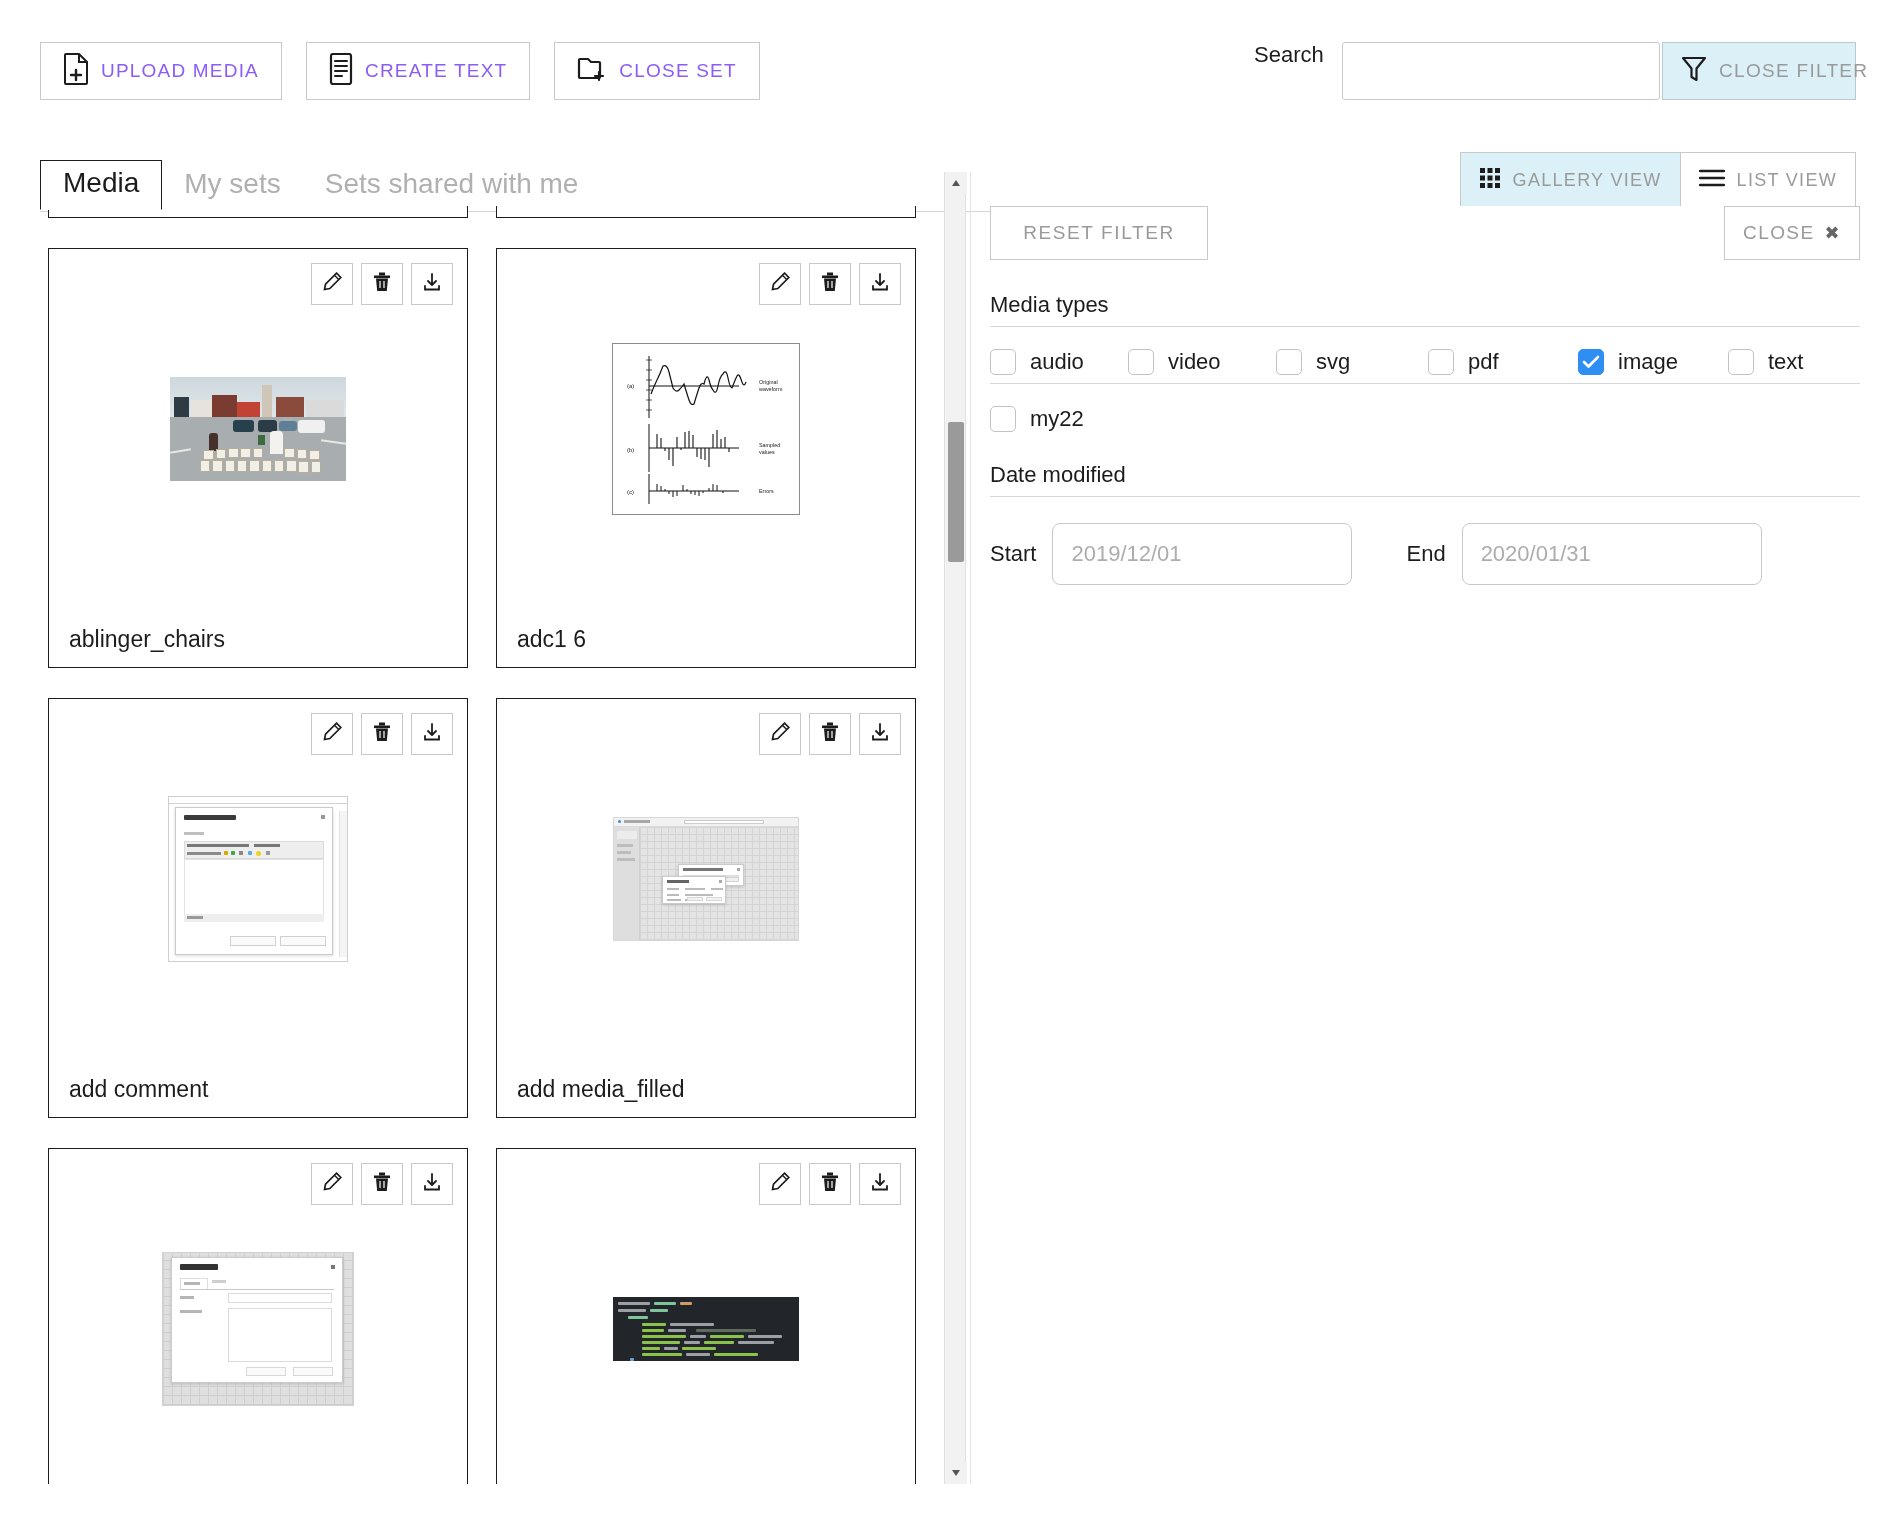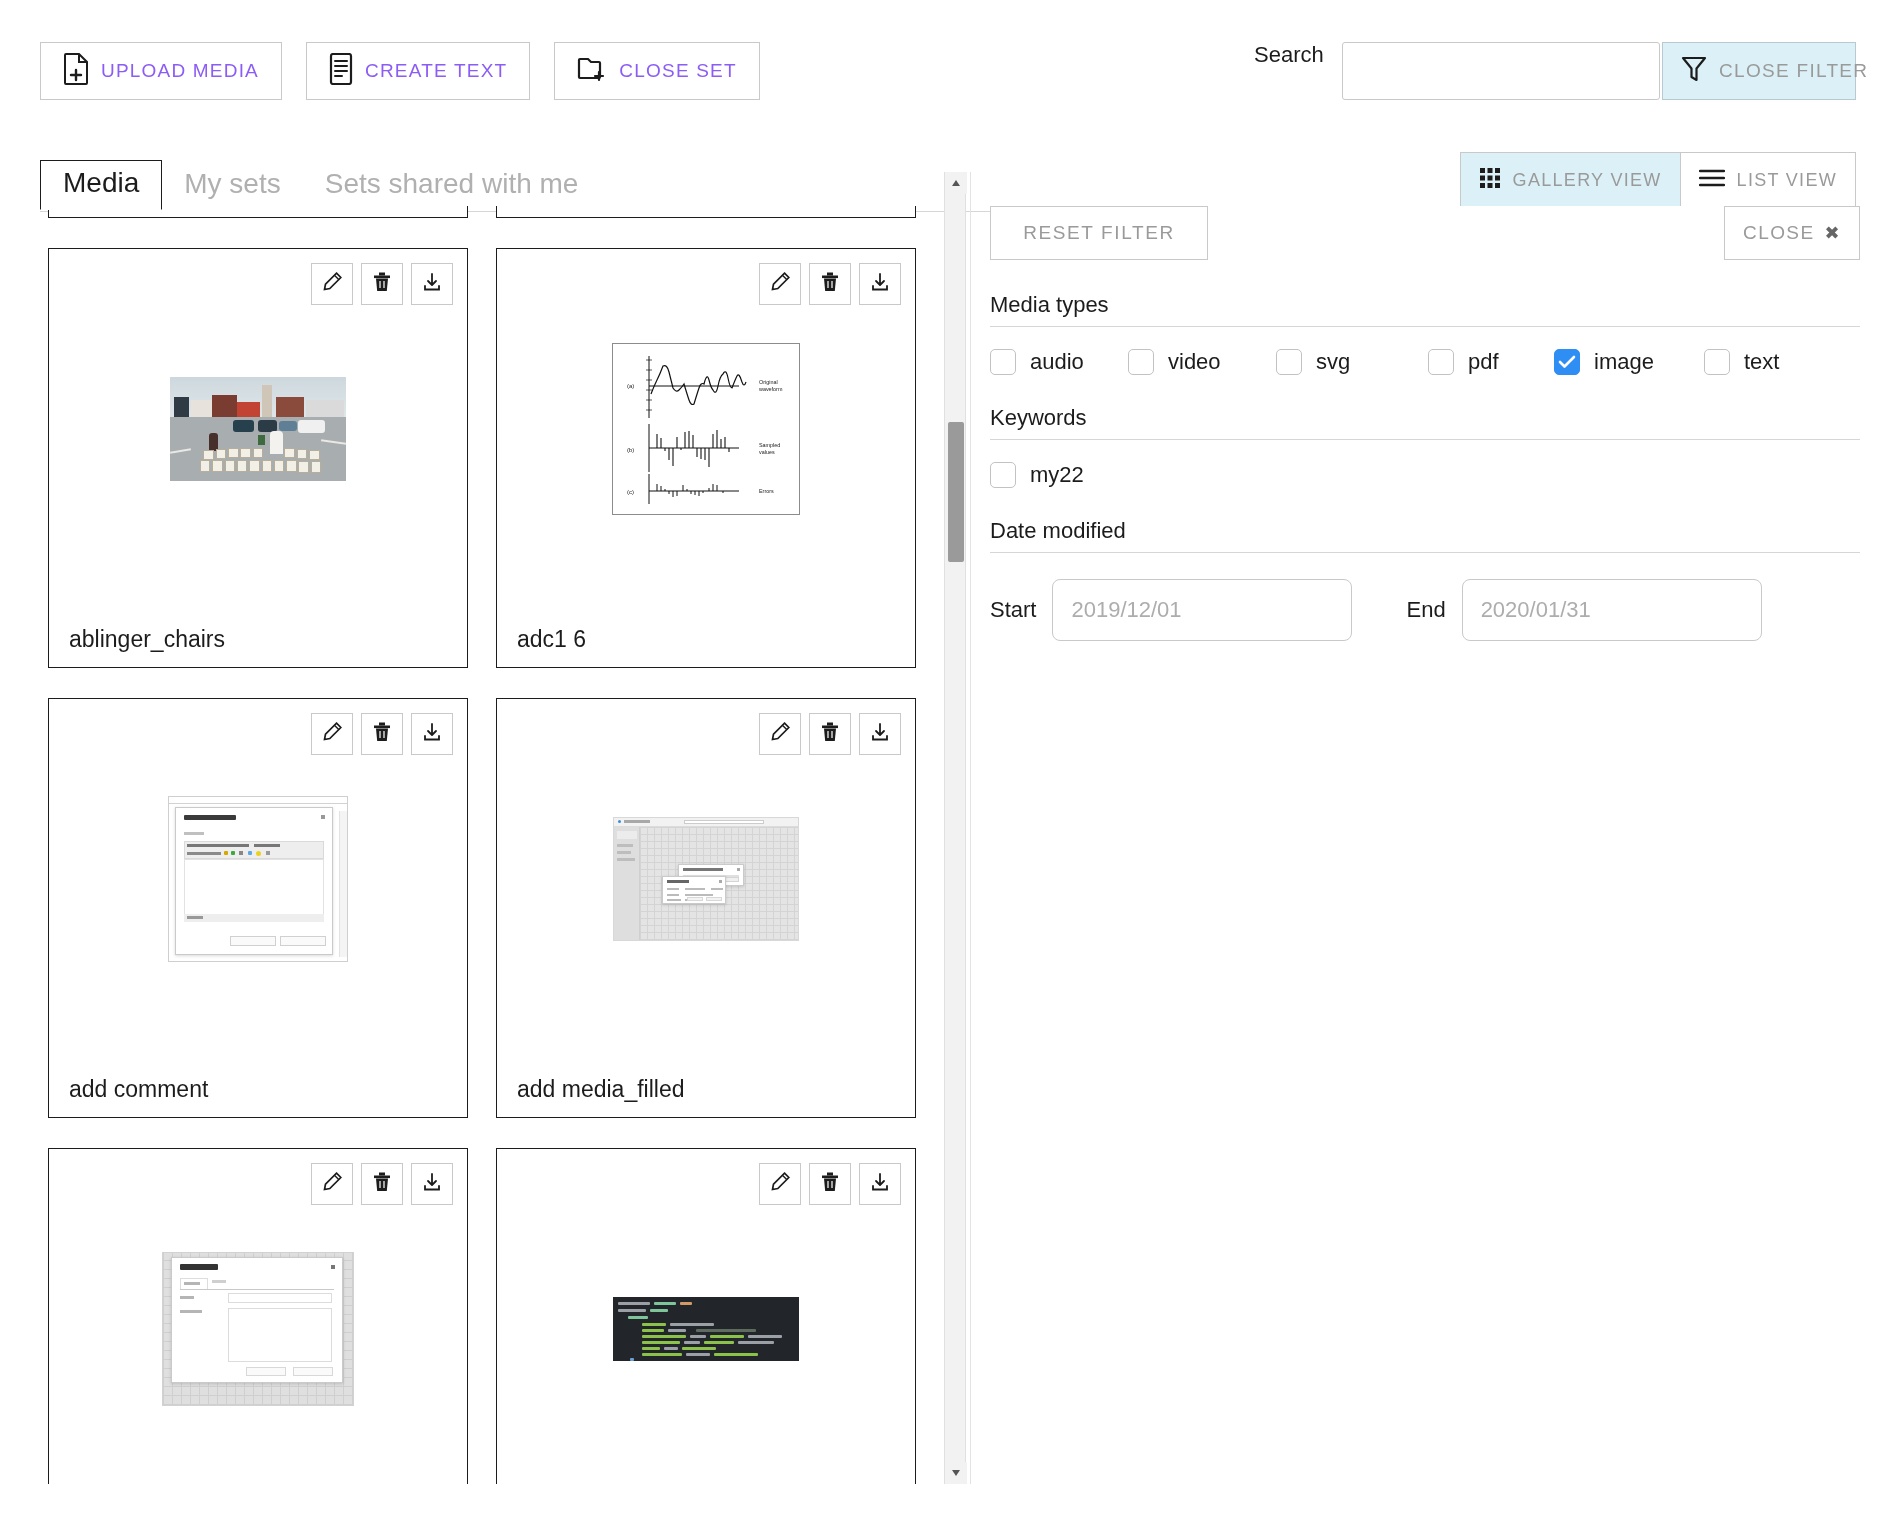--- a/index.html
+++ b/index.html
@@ -761,39 +761,38 @@
           <span class="chk-label">audio</span>
         </div>
         <div class="chk-item" style="width:148px">
           <span class="chk-box"></span>
           <span class="chk-label">video</span>
         </div>
         <div class="chk-item" style="width:152px">
           <span class="chk-box"></span>
           <span class="chk-label">svg</span>
         </div>
-        <div class="chk-item" style="width:126px">
+        <div class="chk-item" style="width:150px">
           <span class="chk-box"></span>
           <span class="chk-label">pdf</span>
         </div>
         <div class="chk-item" style="width:150px">
           <span class="chk-box checked">
             <svg width="18" height="14" viewBox="0 0 18 14">
                 <path d="M2 7 L6.5 11.5 L16 2" fill="none" stroke="#fff" stroke-width="2.6" stroke-linecap="round" stroke-linejoin="round"></path>
               </svg>
           </span>
           <span class="chk-label">image</span>
         </div>
         <div class="chk-item">
           <span class="chk-box"></span>
           <span class="chk-label">text</span>
         </div>
       </div>
 
-      <div class="fp-section-title">Keywords</div>
       <div class="fp-hr"></div>
       <div class="fp-checks">
         <div class="chk-item">
           <span class="chk-box"></span>
           <span class="chk-label">my22</span>
         </div>
       </div>
 
       <div class="fp-section-title">Date modified</div>
       <div class="fp-hr"></div>

